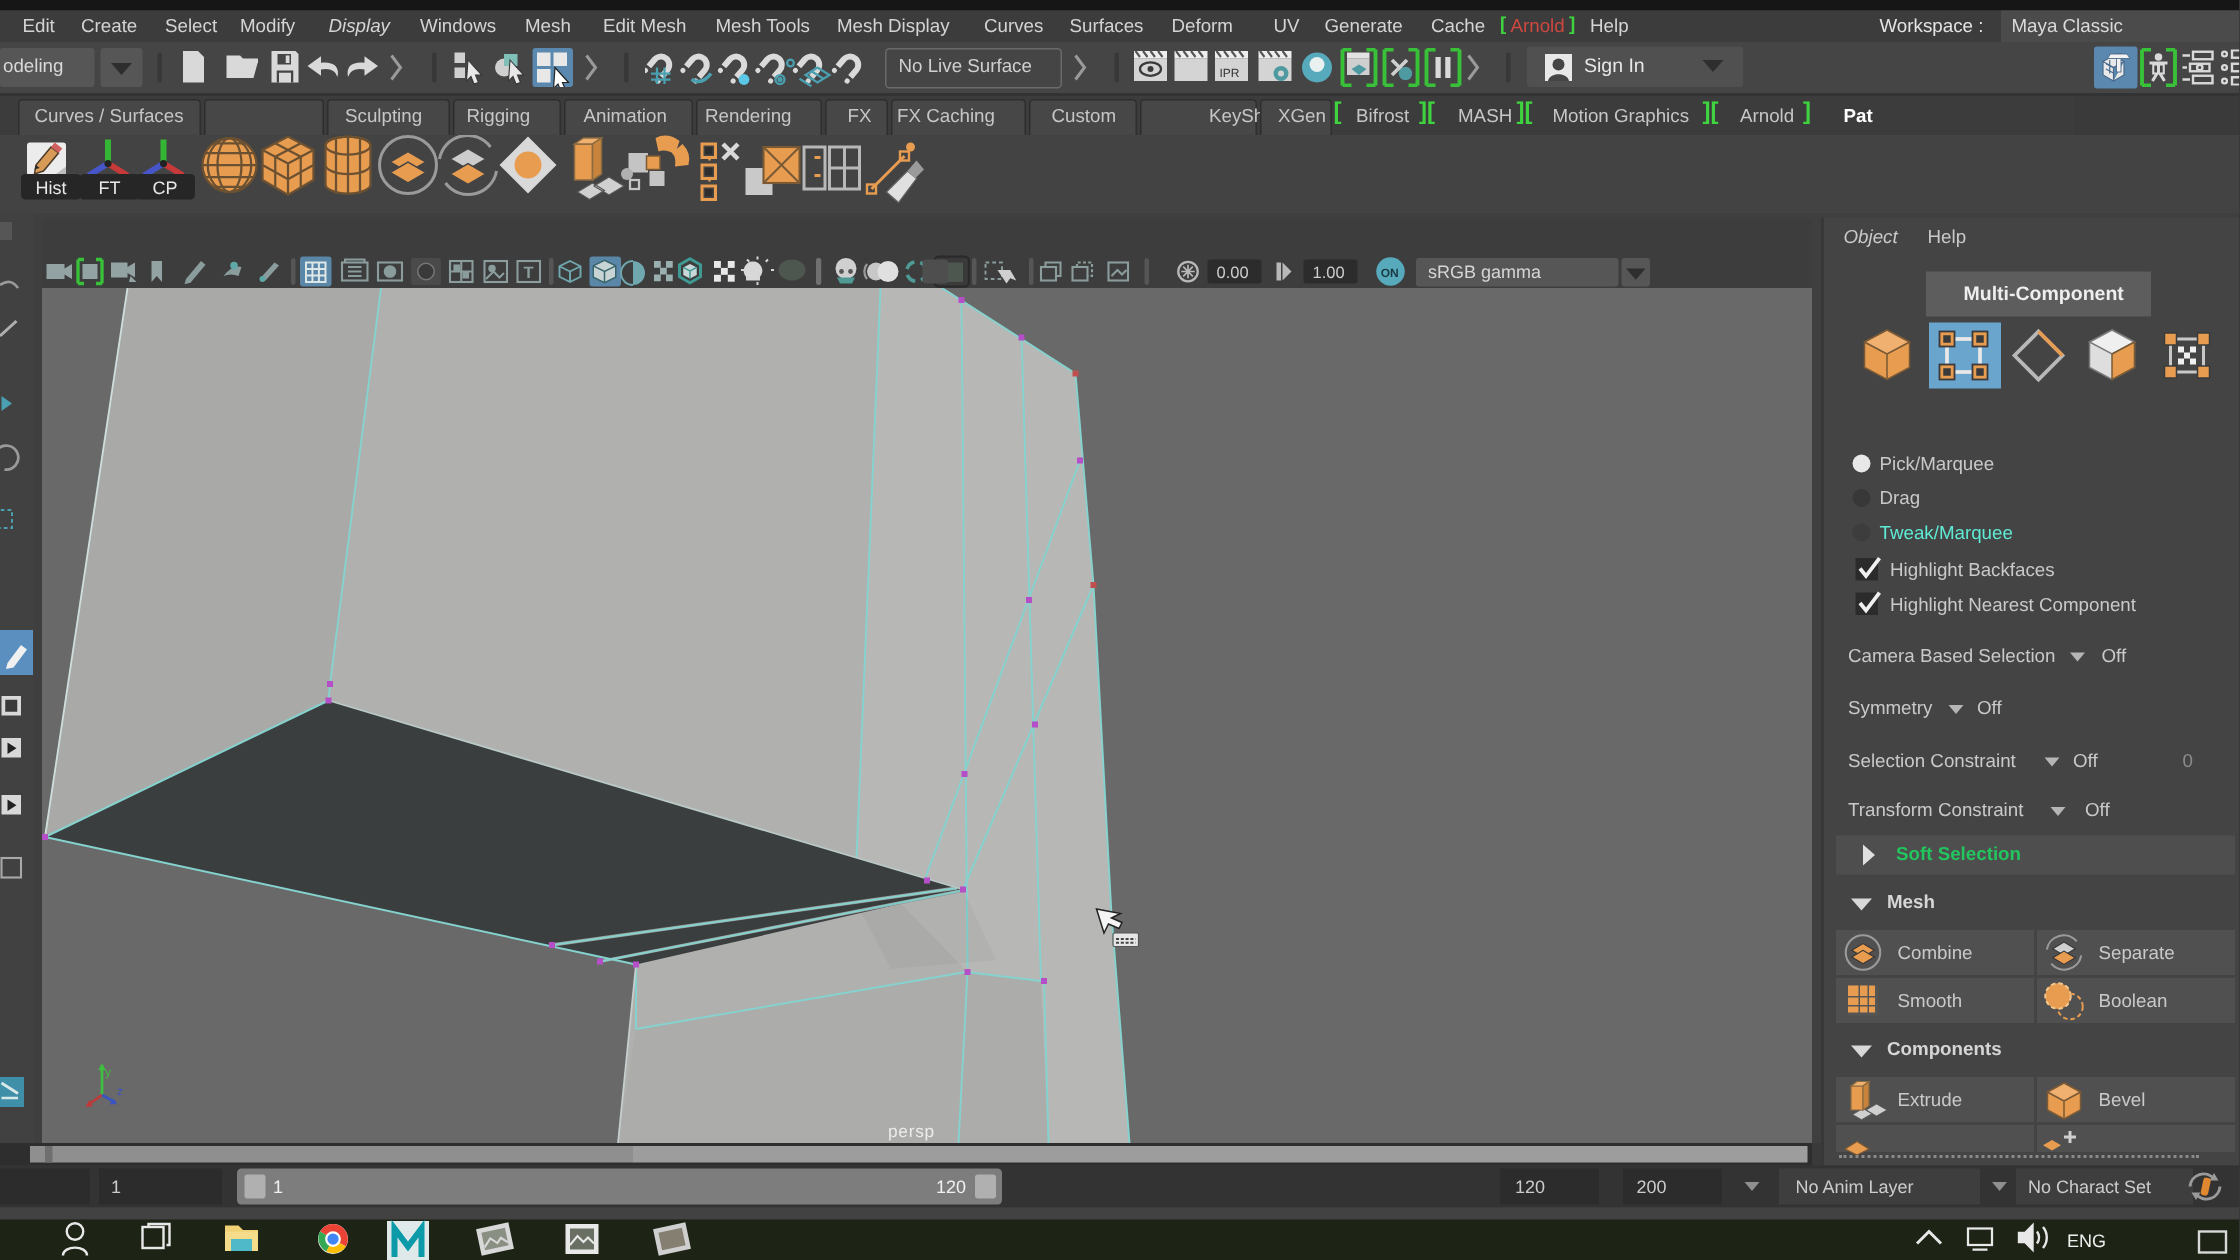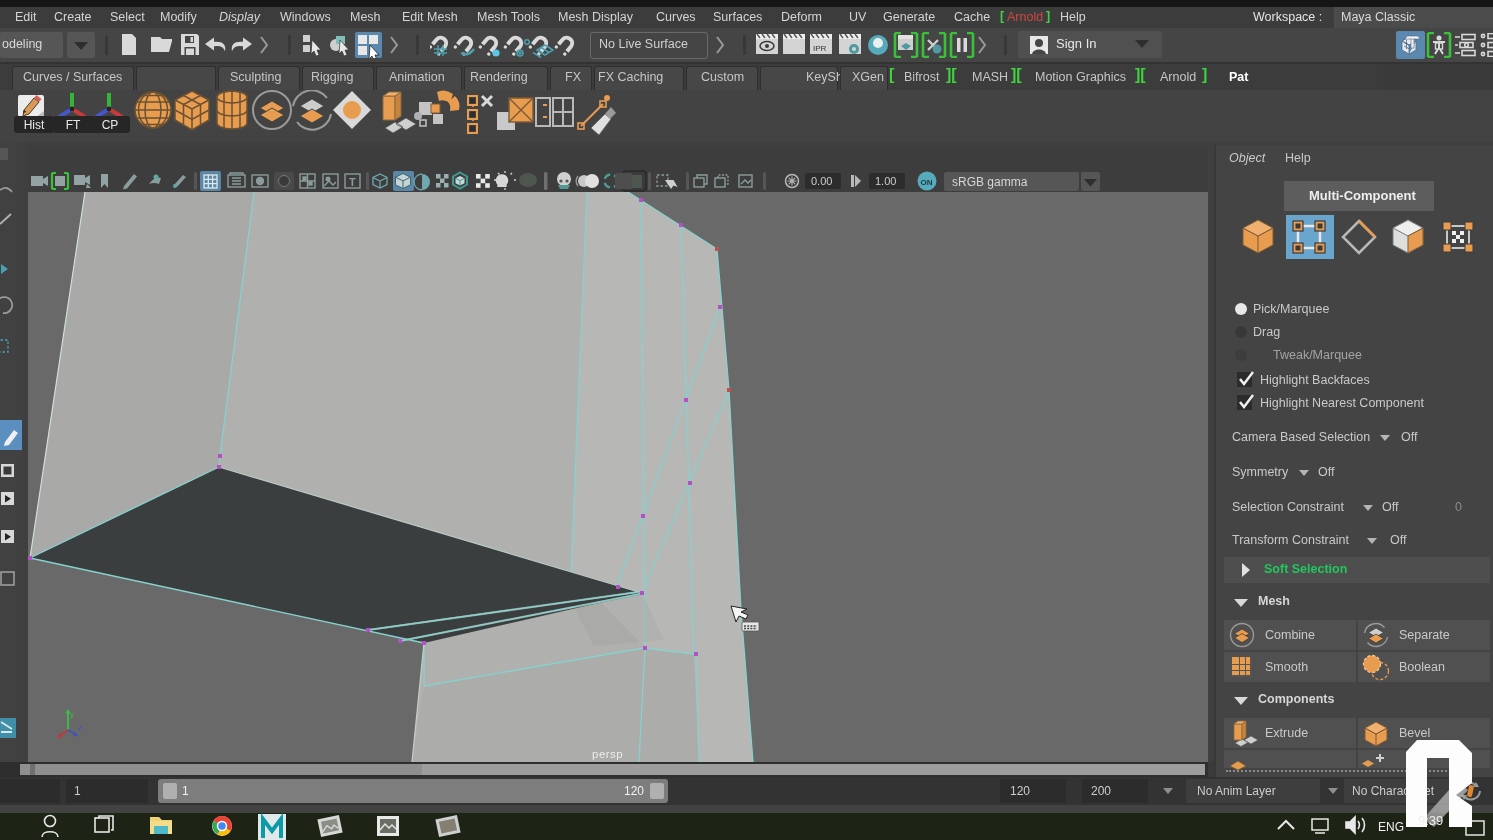--- a/index.html
+++ b/index.html
@@ -698,21 +698,21 @@
             <rect x="2" y="2" width="4" height="4"></rect>
         </g>
       </g>
     </svg>
 
     <div class="abs" style="left:21px;top:158px;width:12px;height:12px;border-radius:50%;background:#e8e8e8;"></div>
     <span class="t" style="left:39px;top:157px;">Pick/Marquee</span>
     <div class="abs" style="left:21px;top:181px;width:12px;height:12px;border-radius:50%;background:#383838;"></div>
     <span class="t" style="left:39px;top:180px;">Drag</span>
     <div class="abs" style="left:21px;top:204px;width:12px;height:12px;border-radius:50%;background:#3d3d3d;"></div>
-    <span class="t" style="left:39px;top:203px;color:#a3a3a3;margin-left:20px;">Tweak/Marquee</span>
+    <span class="t" style="left:39px;top:203px;color:#5eead4;">Tweak/Marquee</span>
 
     <div class="abs" style="left:23px;top:227px;width:15px;height:15px;background:#2b2b2b;"></div>
     <svg class="abs" style="left:23px;top:224px;" width="20" height="20">
         <path d="M3,10 l4,5 9,-12" stroke="#f0f0f0" stroke-width="2.5" fill="none"></path>
       </svg>
     <span class="t" style="left:46px;top:228px;">Highlight Backfaces</span>
     <div class="abs" style="left:23px;top:250px;width:15px;height:15px;background:#2b2b2b;"></div>
     <svg class="abs" style="left:23px;top:247px;" width="20" height="20">
         <path d="M3,10 l4,5 9,-12" stroke="#f0f0f0" stroke-width="2.5" fill="none"></path>
       </svg>
@@ -897,26 +897,13 @@
       </g>
       <g fill="none" stroke="#e8e8e8" stroke-width="1.6">
         <path d="M76,13 v6 h4 l5,5 v-16 l-5,5 z" fill="#e8e8e8"></path>
         <path d="M88,12 a7,7 0 0 1 0,8 M92,9 a11,11 0 0 1 0,14"></path>
       </g>
       <text x="108" y="22" font-size="12" fill="#f0f0f0" font-family="Liberation Sans">ENG</text>
       <rect x="196" y="12" width="18" height="14" fill="none" stroke="#d8d8d8" stroke-width="1.6"></rect>
     </svg>
   </div>
 
-  <div class="abs" id="watermark" style="left:1400px;top:735px;width:93px;height:105px;">
-    <svg width="93" height="105" viewBox="0 0 93 105">
-      <defs>
-        <linearGradient id="band" x1="0" y1="1" x2="1" y2="0">
-          <stop offset="0" stop-color="#9a9a9a" stop-opacity="0.85"></stop>
-          <stop offset="1" stop-color="#e8e8e8" stop-opacity="0.55"></stop>
-        </linearGradient>
-      </defs>
-      <polygon points="23,84 57,46 68,55 34,92" fill="url(#band)"></polygon>
-      <path d="M6,92 L6,17 L17,5 L59,5 L72,18 L72,48 L56,60 L72,71 L72,92 L49,92 L49,23 L27,23 L27,92 Z" fill="#fdfdfd"></path>
-    </svg>
-    <span class="t" style="left:18px;top:78px;font-size:13px;color:#f0f0f0;font-family:'Liberation Sans',sans-serif;">9:39</span>
-  </div>
 </div>
 
 </body></html>

